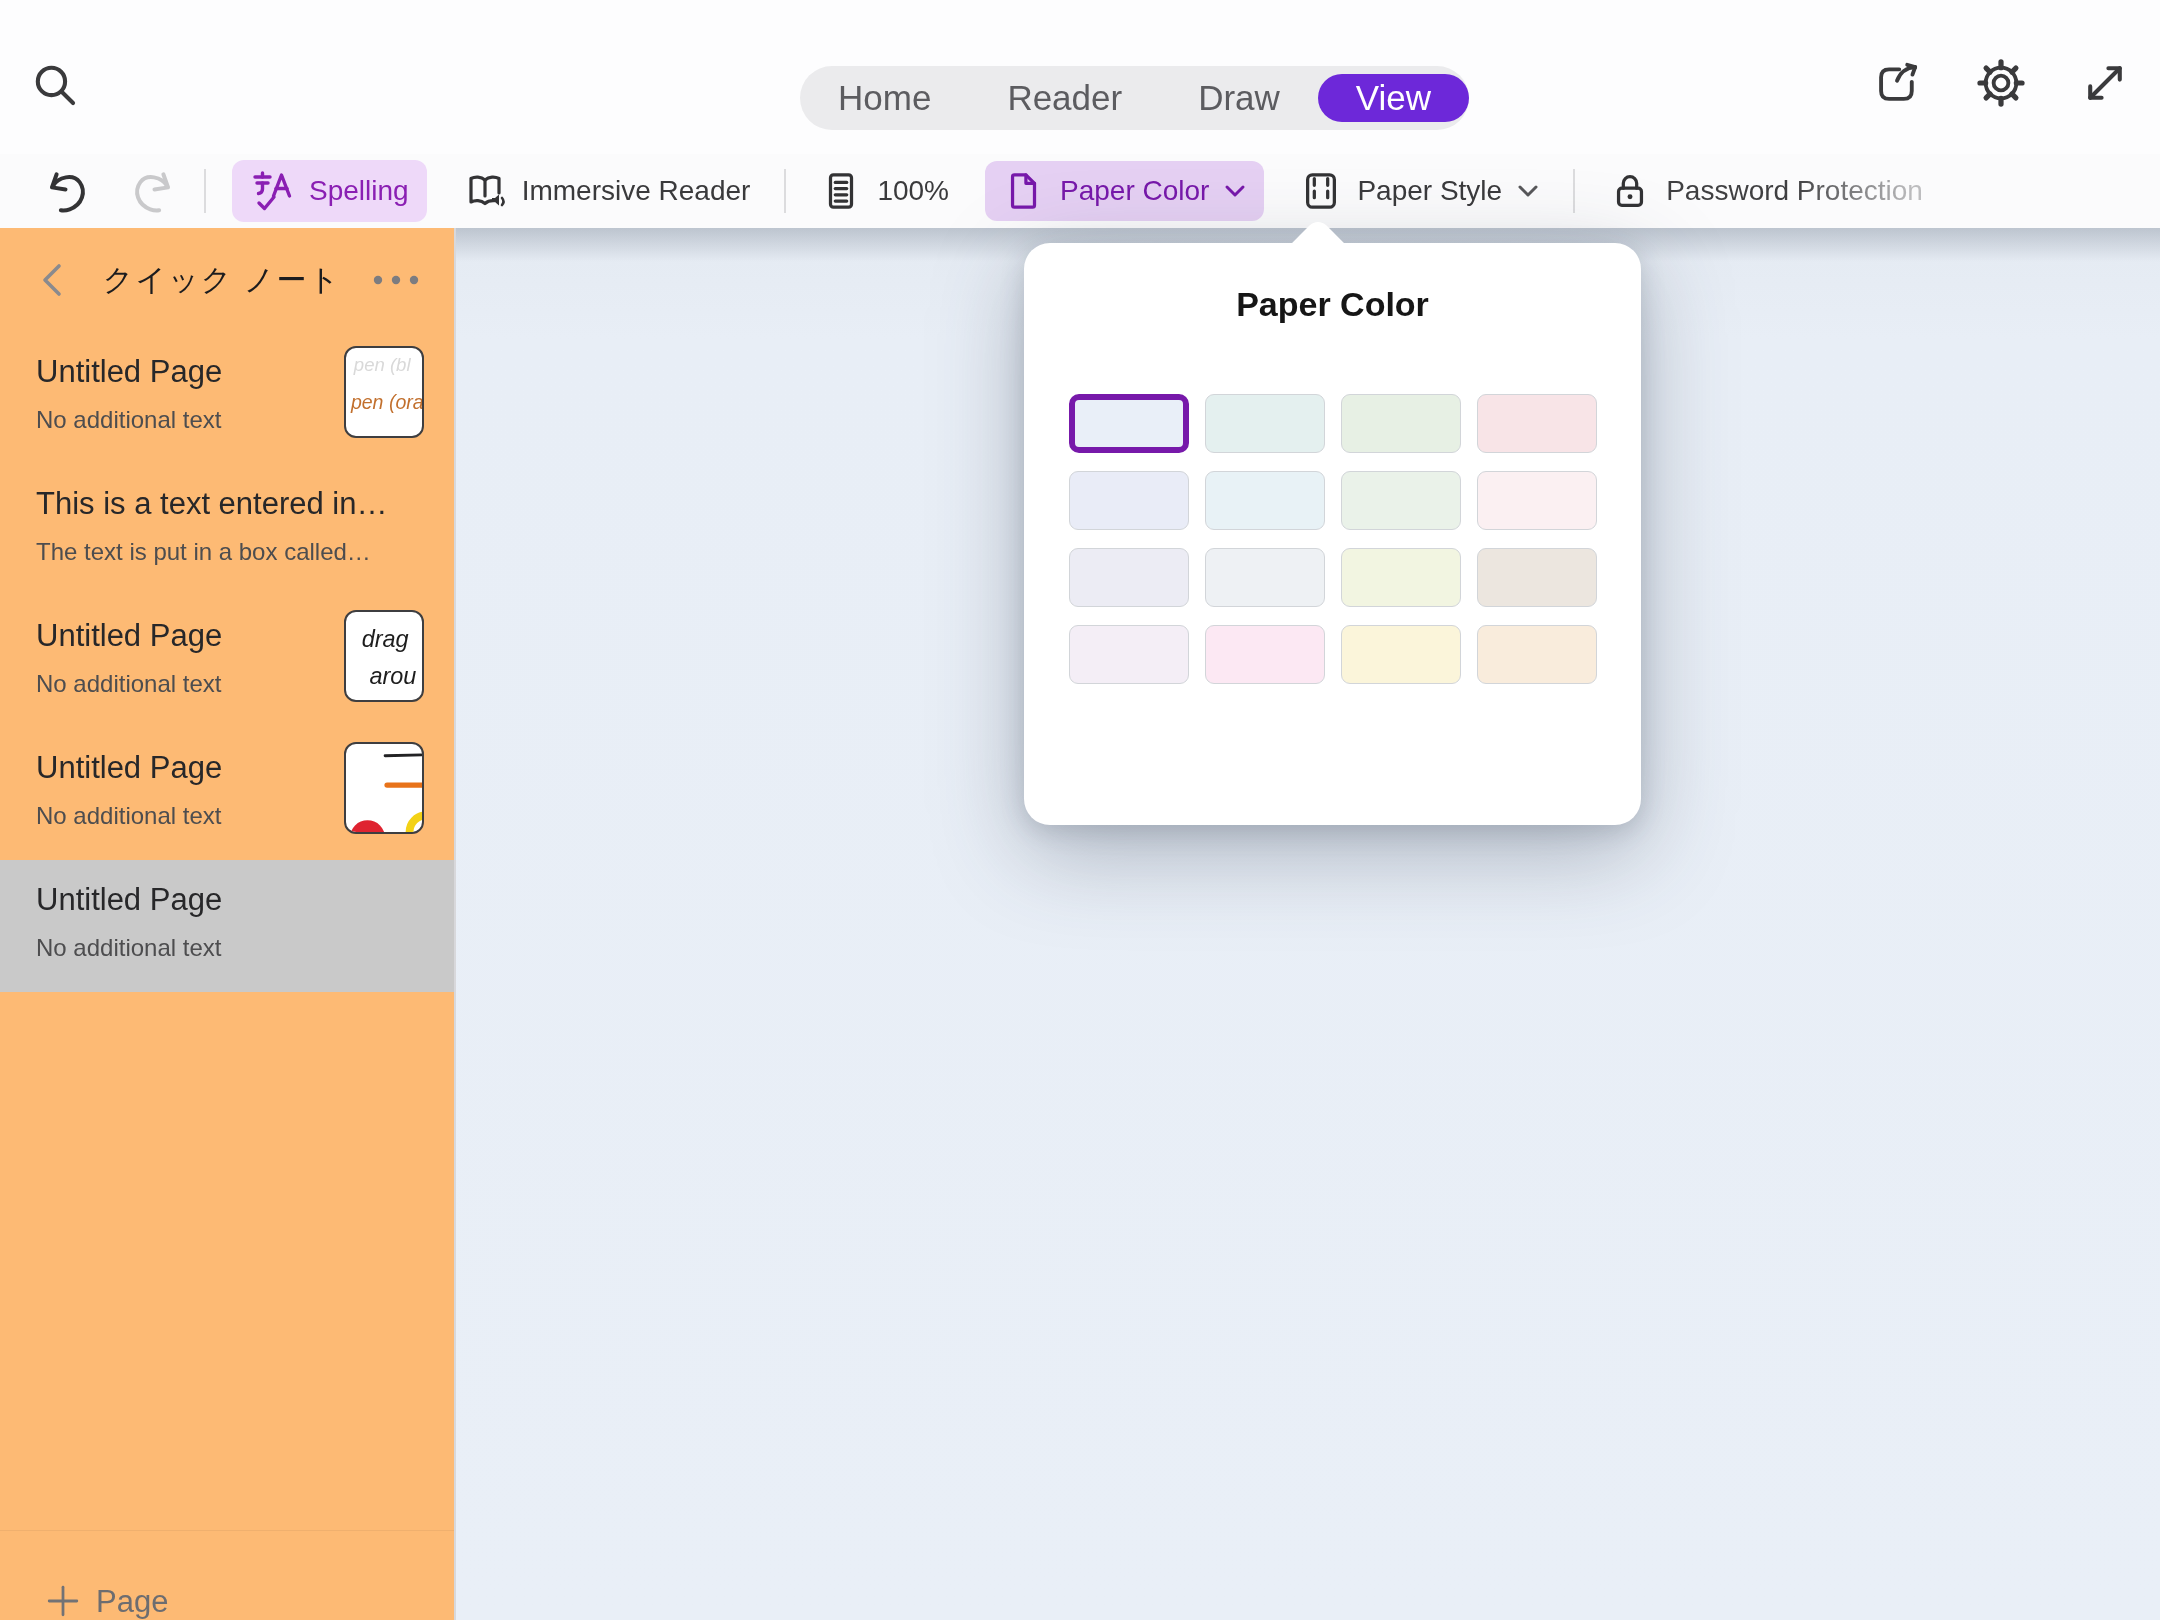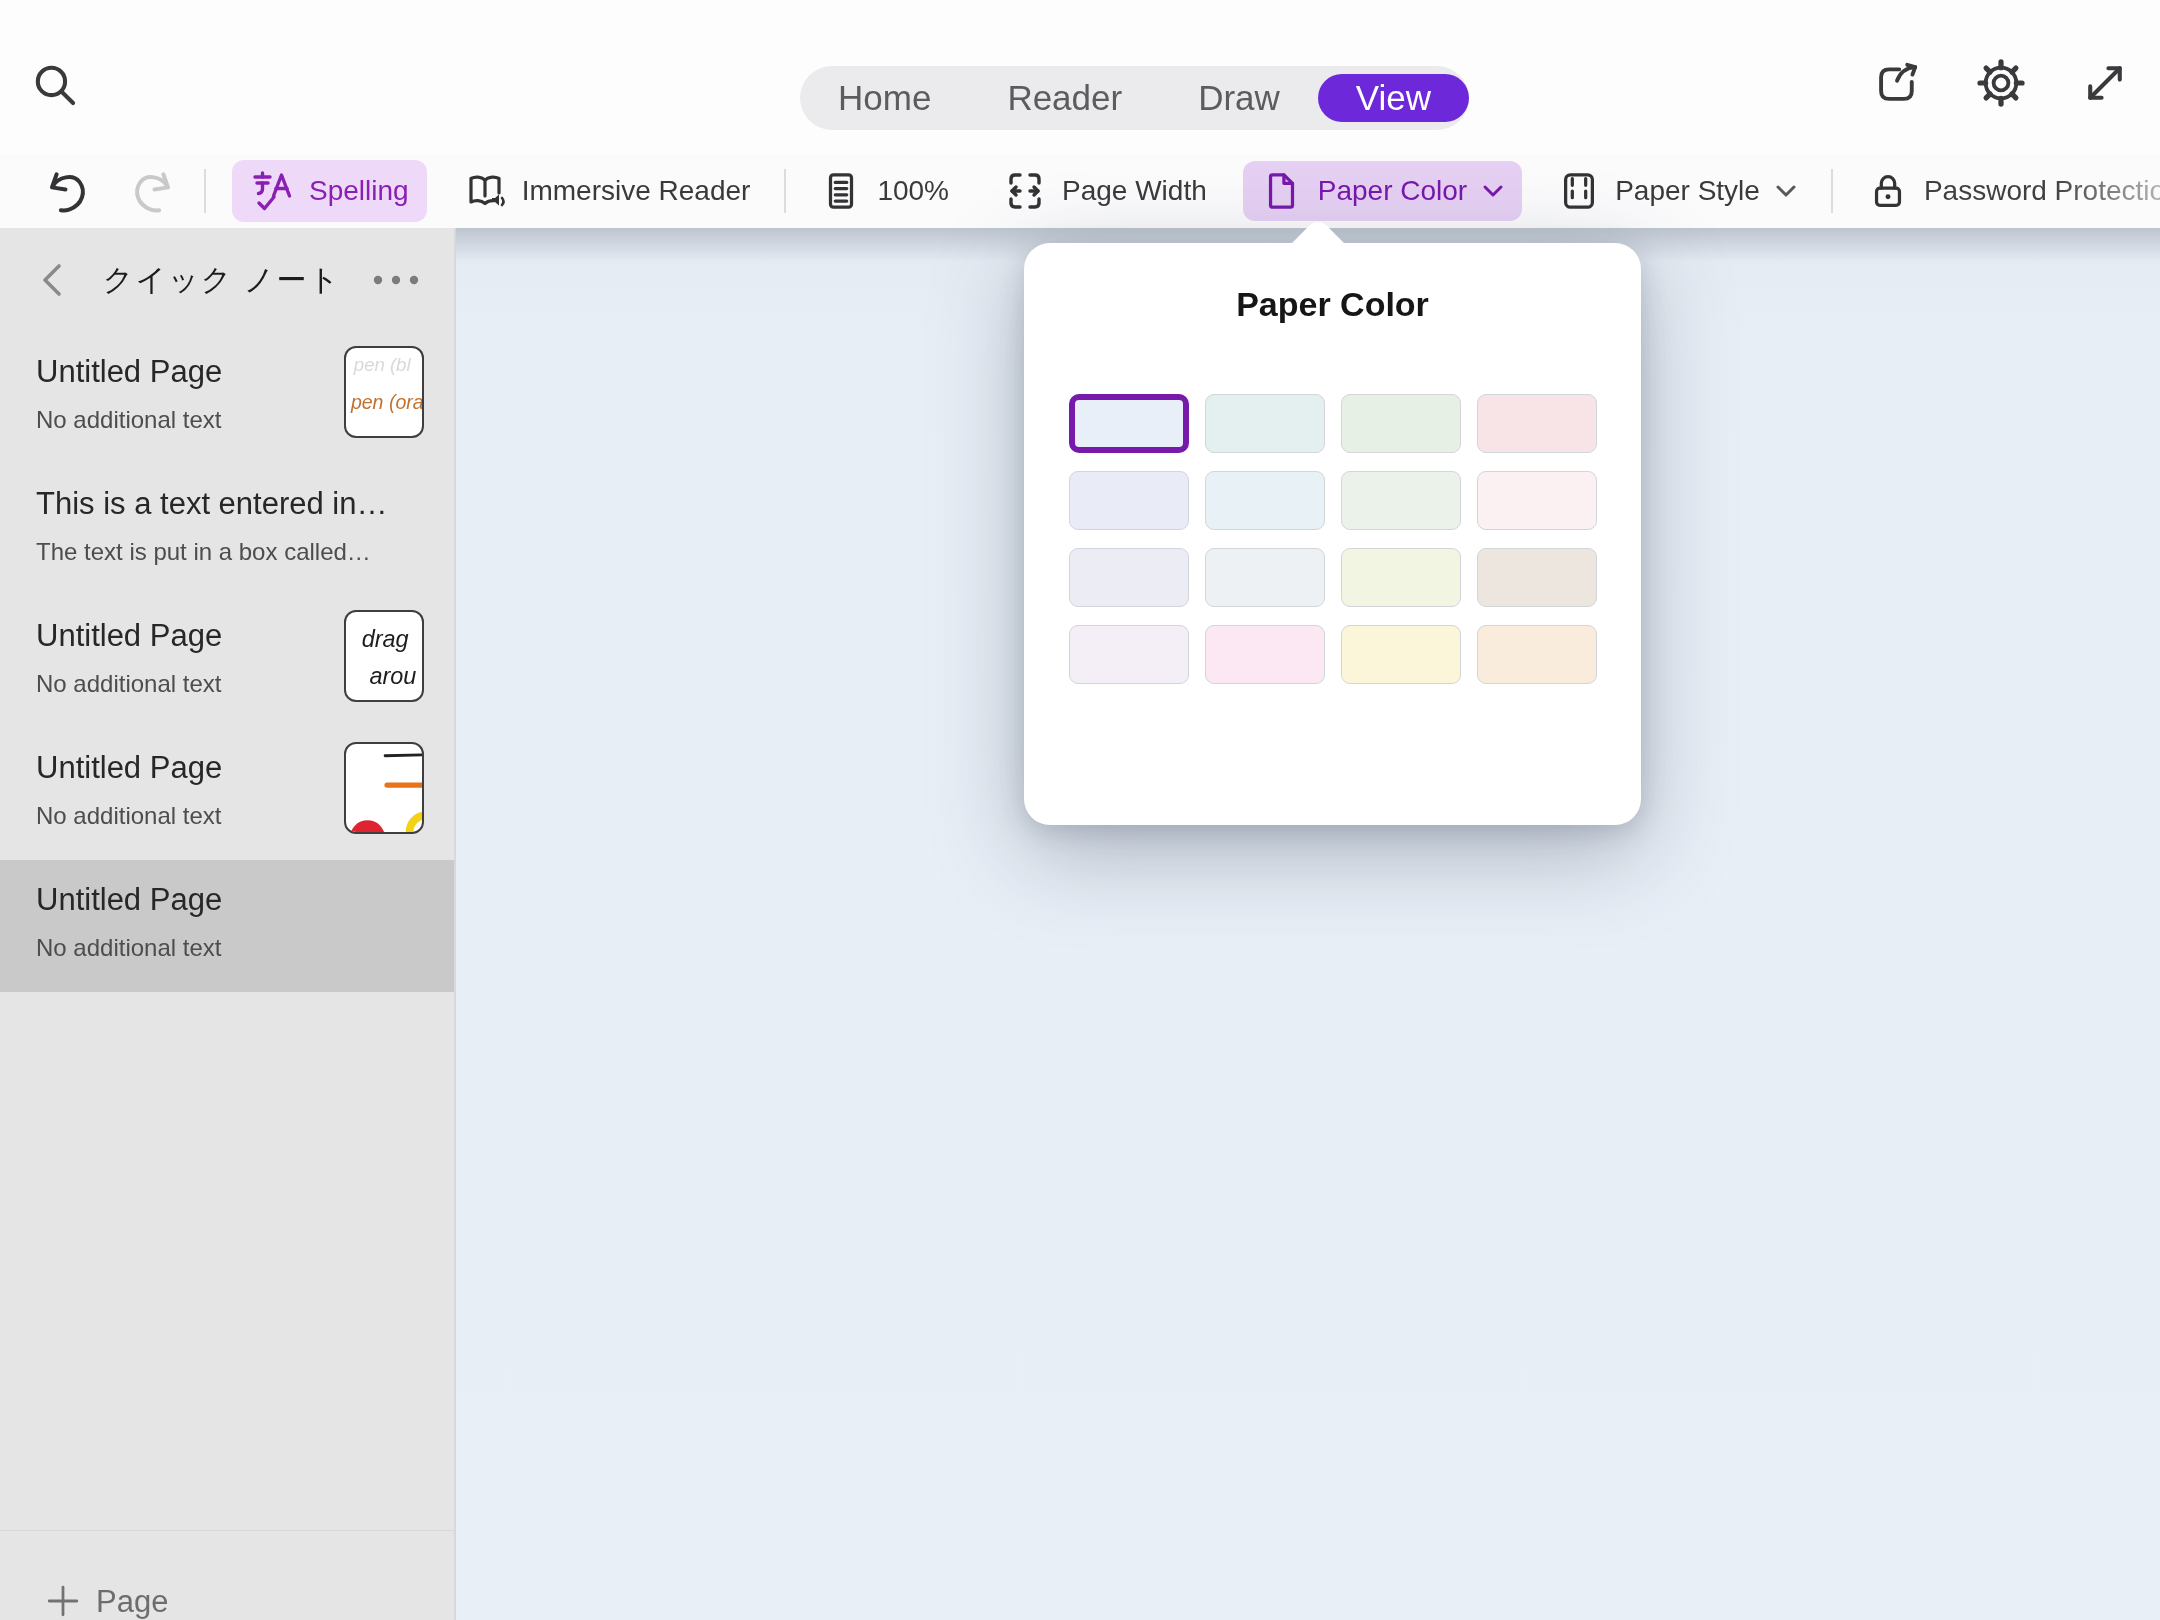--- a/index.html
+++ b/index.html
@@ -31,21 +31,21 @@
   .rsep { width:2px; height:44px; background:#dcdcde; margin:0 16px; flex:0 0 auto; }
   .rbtn.undo { padding:9px 10px; margin-left:4px; }
   .rbtn.redo { padding:9px 10px; margin-left:24px; }
   .gap-s { margin-left:18px; }
   .fade-label { background:linear-gradient(90deg,#3f3f41 0%,#3f3f41 50%,#bdbdbf 96%);
     -webkit-background-clip:text; background-clip:text; color:transparent; }
 
   
   .main { flex:1; display:flex; min-height:0; }
 
-  .sidebar { width:456px; flex:0 0 auto; background:#e5e5e5; border-right:2px solid #d8d8db;
+  .sidebar { width:456px; flex:0 0 auto; background:#fdba74; border-right:2px solid #d8d8db;
     display:flex; flex-direction:column; }
   .side-header { height:104px; display:flex; align-items:center; padding:0 30px; }
   .back-btn { width:46px; height:52px; }
   .side-title { flex:1; text-align:center; font-size:30px; color:#1c1c1e; letter-spacing:2px; }
   .dots-btn { width:56px; height:40px; }
 
   .page-list { flex:1; overflow:hidden; }
   .page-item { position:relative; padding:22px 36px 30px; cursor:pointer; }
   .page-item .pi-title { font-size:31px; color:#272729; margin-bottom:16px;
     white-space:nowrap; overflow:hidden; max-width:390px; }
@@ -179,33 +179,20 @@
       <svg width="42" height="42" viewBox="0 0 44 44" fill="none" stroke="#333335" stroke-width="3.4" stroke-linecap="round">
         <rect x="11" y="5" width="22" height="34" rx="3"></rect>
         <line x1="16" y1="13" x2="28" y2="13"></line>
           <line x1="16" y1="19.5" x2="28" y2="19.5"></line>
         <line x1="16" y1="26" x2="28" y2="26"></line>
           <line x1="16" y1="32.5" x2="28" y2="32.5"></line>
       </svg>
       <span>100%</span>
     </button>
 
-    <button class="rbtn gap-s">
-      <svg width="44" height="44" viewBox="0 0 44 44" fill="none" stroke="#333335" stroke-width="3.4" stroke-linecap="round" stroke-linejoin="round">
-        <path d="M17 6 h-5 q-4 0 -4 4 v4"></path>
-          <path d="M17 38 h-5 q-4 0 -4 -4 v-4"></path>
-        <path d="M27 6 h5 q4 0 4 4 v4"></path>
-          <path d="M27 38 h5 q4 0 4 -4 v-4"></path>
-        <path d="M17 22 h-8"></path>
-          <path d="M9 22 l4 -4 M9 22 l4 4"></path>
-        <path d="M27 22 h8"></path>
-          <path d="M35 22 l-4 -4 M35 22 l-4 4"></path>
-      </svg>
-      <span>Page Width</span>
-    </button>
 
     <button class="rbtn hl-paper gap-s">
       <svg width="42" height="42" viewBox="0 0 44 44" fill="none" stroke="#7719aa" stroke-width="3.4" stroke-linecap="round" stroke-linejoin="round">
         <path d="M12 5 h12 l9 9 v23 q0 2 -2 2 H12 q-2 0 -2 -2 V7 q0 -2 2 -2 Z"></path>
         <path d="M24 5 v9 h9"></path>
       </svg>
       <span>Paper Color</span>
       <svg width="22" height="14" viewBox="0 0 22 14" fill="none" stroke="#7719aa" stroke-width="3" stroke-linecap="round" stroke-linejoin="round">
         <path d="M3 3 l8 8 l8 -8"></path>
       </svg>

